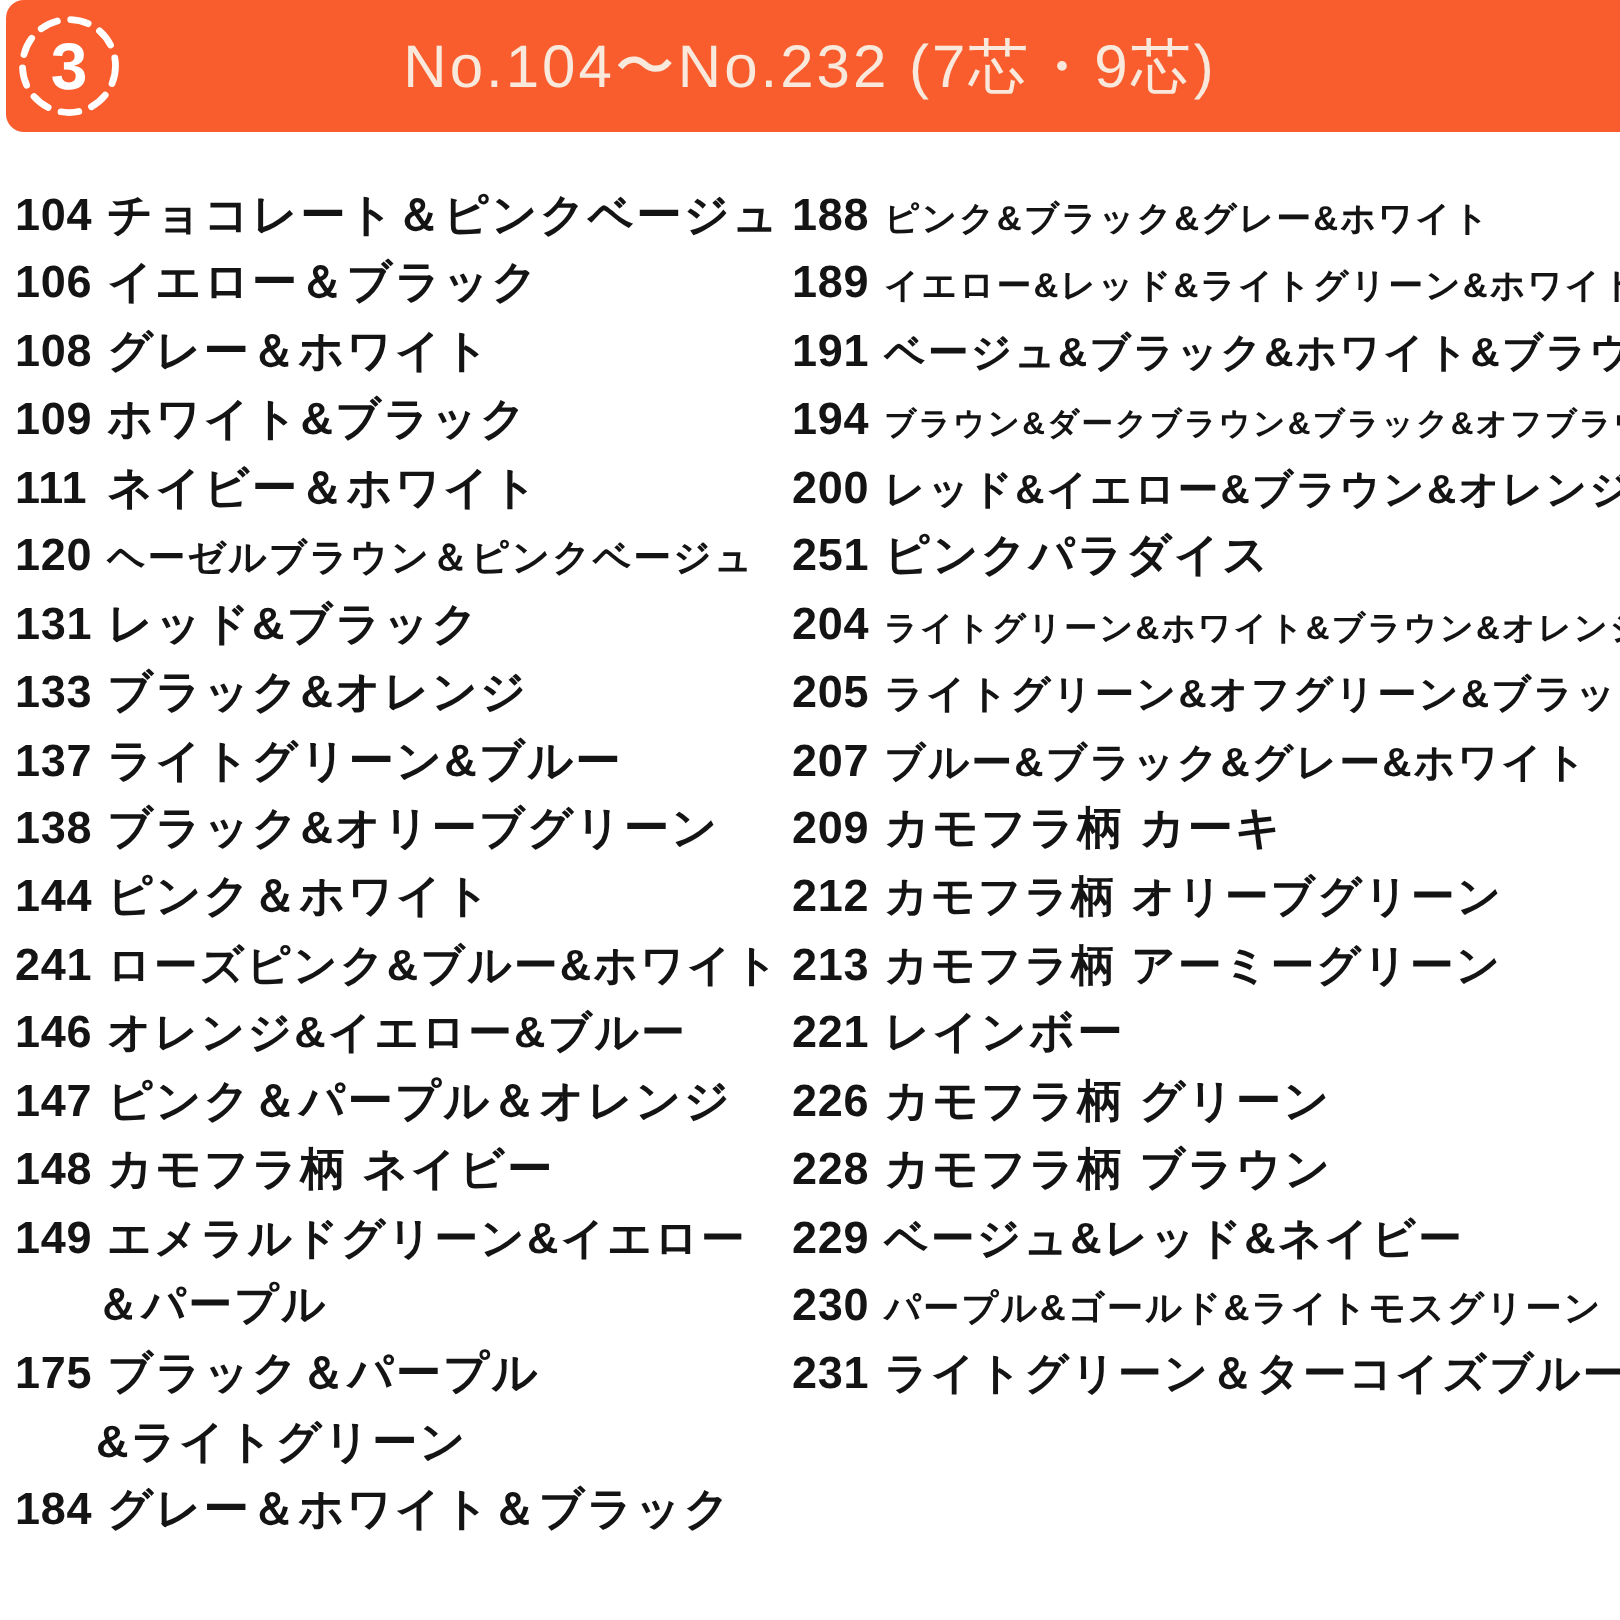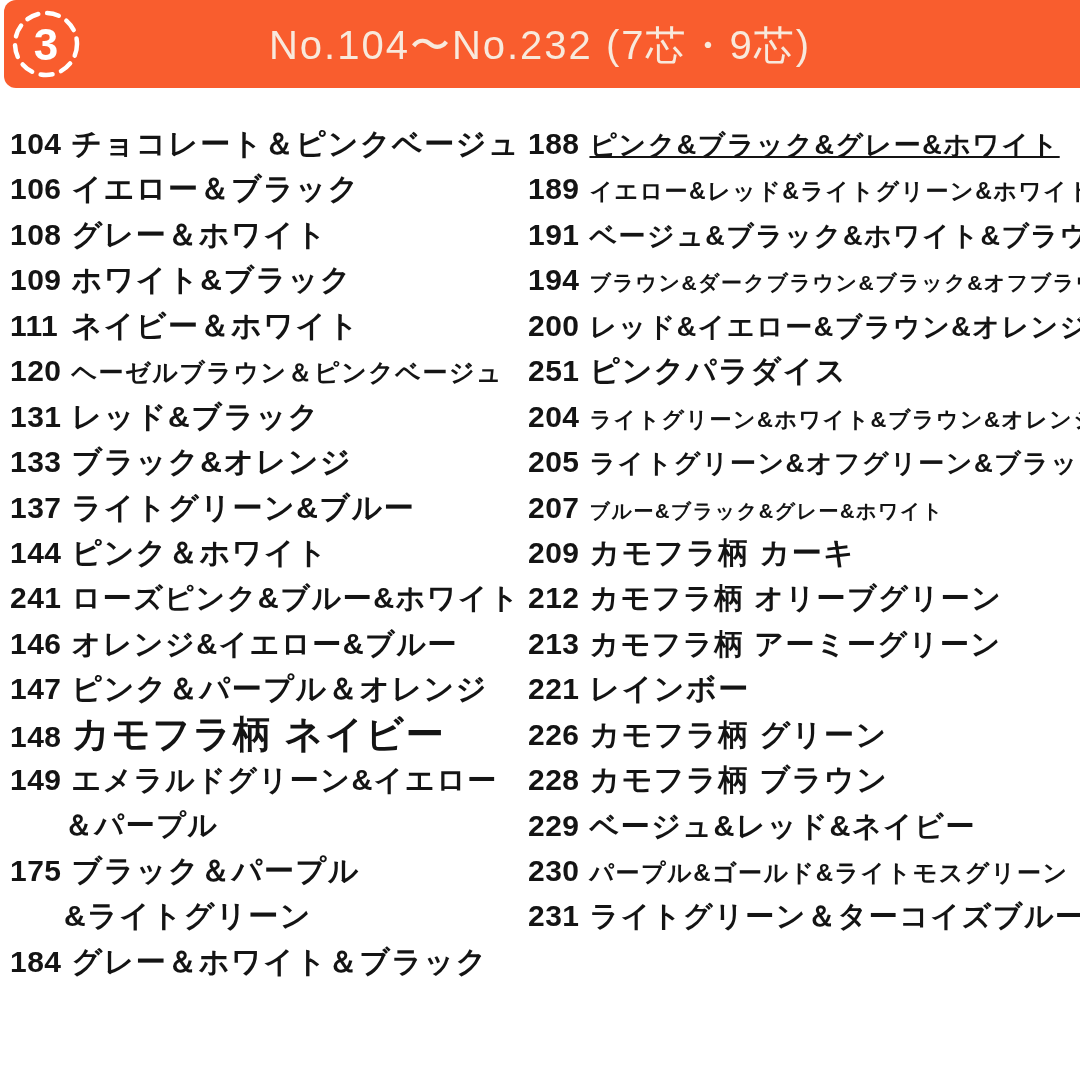--- a/index.html
+++ b/index.html
@@ -98,20 +98,24 @@
     <div class="row">
       <span class="no">133</span>
       <span class="name" style="font-size: 30px;">ブラック&amp;オレンジ</span>
     </div>
 
     <div class="row">
       <span class="no">137</span>
       <span class="name" style="font-size: 30px;">ライトグリーン&amp;ブルー</span>
     </div>
 
+    <div class="row">
+      <span class="no">138</span>
+      <span class="name" style="font-size: 30px;">ブラック&amp;オリーブグリーン</span>
+    </div>
 
     <div class="row">
       <span class="no">144</span>
       <span class="name" style="font-size: 30px;">ピンク＆ホワイト</span>
     </div>
 
     <div class="row">
       <span class="no">241</span>
       <span class="name" style="font-size: 29px;">ローズピンク&amp;ブルー&amp;ホワイト</span>
     </div>
@@ -121,21 +125,21 @@
       <span class="name" style="font-size: 29px;">オレンジ&amp;イエロー&amp;ブルー</span>
     </div>
 
     <div class="row">
       <span class="no">147</span>
       <span class="name" style="font-size: 30px;">ピンク＆パープル＆オレンジ</span>
     </div>
 
     <div class="row">
       <span class="no">148</span>
-      <span class="name" style="font-size: 38px; margin-top: 47px;">カモフラ柄 ネイビー</span>
+      <span class="name" style="font-size: 30px; margin-top: 47px;">カモフラ柄 ネイビー</span>
     </div>
 
     <div class="row">
       <span class="no">149</span>
       <span class="name" style="font-size: 29px;">エメラルドグリーン&amp;イエロー</span>
     </div>
 
     <div class="row">
       
       <span class="name cont" style="font-size: 29px;">＆パープル</span>
@@ -152,21 +156,21 @@
     </div>
 
     <div class="row">
       <span class="no">184</span>
       <span class="name" style="font-size: 30px;">グレー＆ホワイト＆ブラック</span>
     </div>
   </div>
   <div class="col col-right">
     <div class="row">
       <span class="no">188</span>
-      <span class="name" style="font-size: 27px; text-decoration: underline;">ピンク&amp;ブラック&amp;グレー&amp;ホワイト</span>
+      <span class="name" style="font-size: 23px;">ピンク&amp;ブラック&amp;グレー&amp;ホワイト</span>
     </div>
 
     <div class="row">
       <span class="no">189</span>
       <span class="name" style="font-size: 23px;">イエロー&amp;レッド&amp;ライトグリーン&amp;ホワイト</span>
     </div>
 
     <div class="row">
       <span class="no">191</span>
       <span class="name" style="font-size: 27px;">ベージュ&amp;ブラック&amp;ホワイト&amp;ブラウン</span>
@@ -193,21 +197,21 @@
       <span class="name" style="font-size: 22px;">ライトグリーン&amp;ホワイト&amp;ブラウン&amp;オレンジ</span>
     </div>
 
     <div class="row">
       <span class="no">205</span>
       <span class="name" style="font-size: 26px;">ライトグリーン&amp;オフグリーン&amp;ブラック</span>
     </div>
 
     <div class="row">
       <span class="no">207</span>
-      <span class="name" style="font-size: 20px;">ブルー&amp;ブラック&amp;グレー&amp;ホワイト</span>
+      <span class="name" style="font-size: 27px;">ブルー&amp;ブラック&amp;グレー&amp;ホワイト</span>
     </div>
 
     <div class="row">
       <span class="no">209</span>
       <span class="name" style="font-size: 30px;">カモフラ柄 カーキ</span>
     </div>
 
     <div class="row">
       <span class="no">212</span>
       <span class="name" style="font-size: 29px;">カモフラ柄 オリーブグリーン</span>

